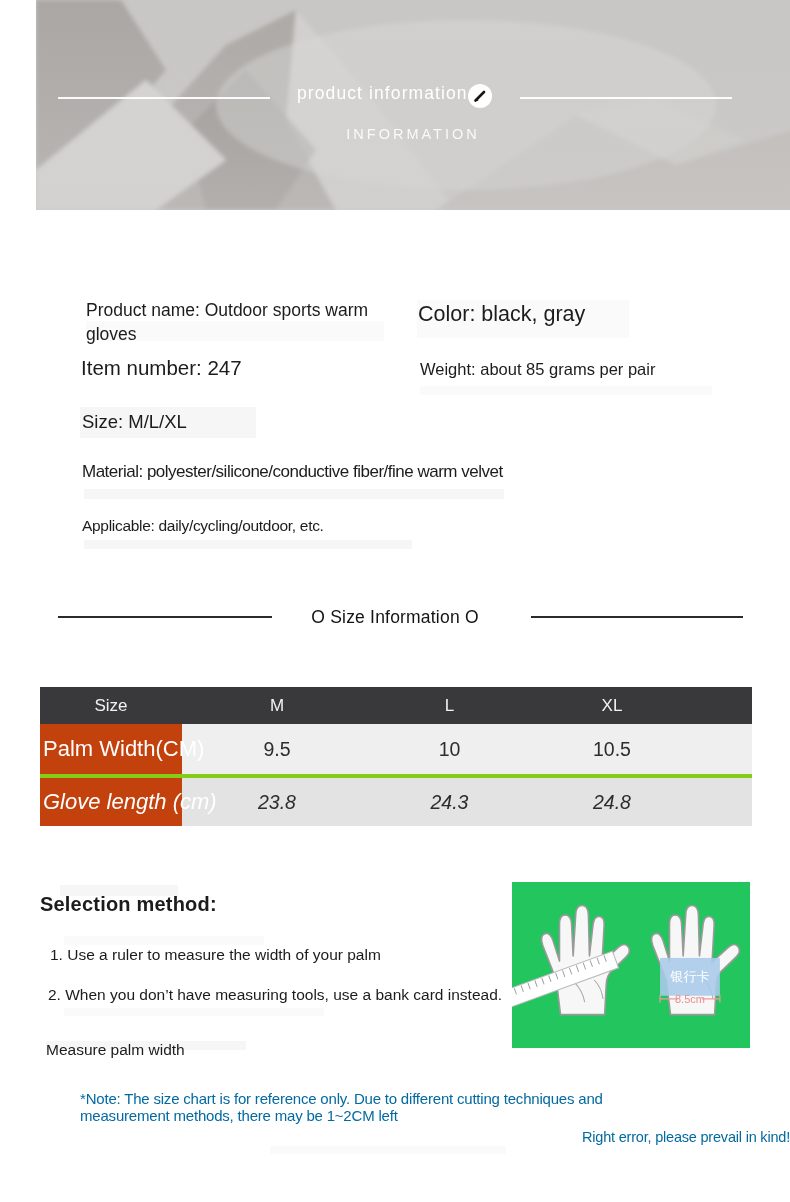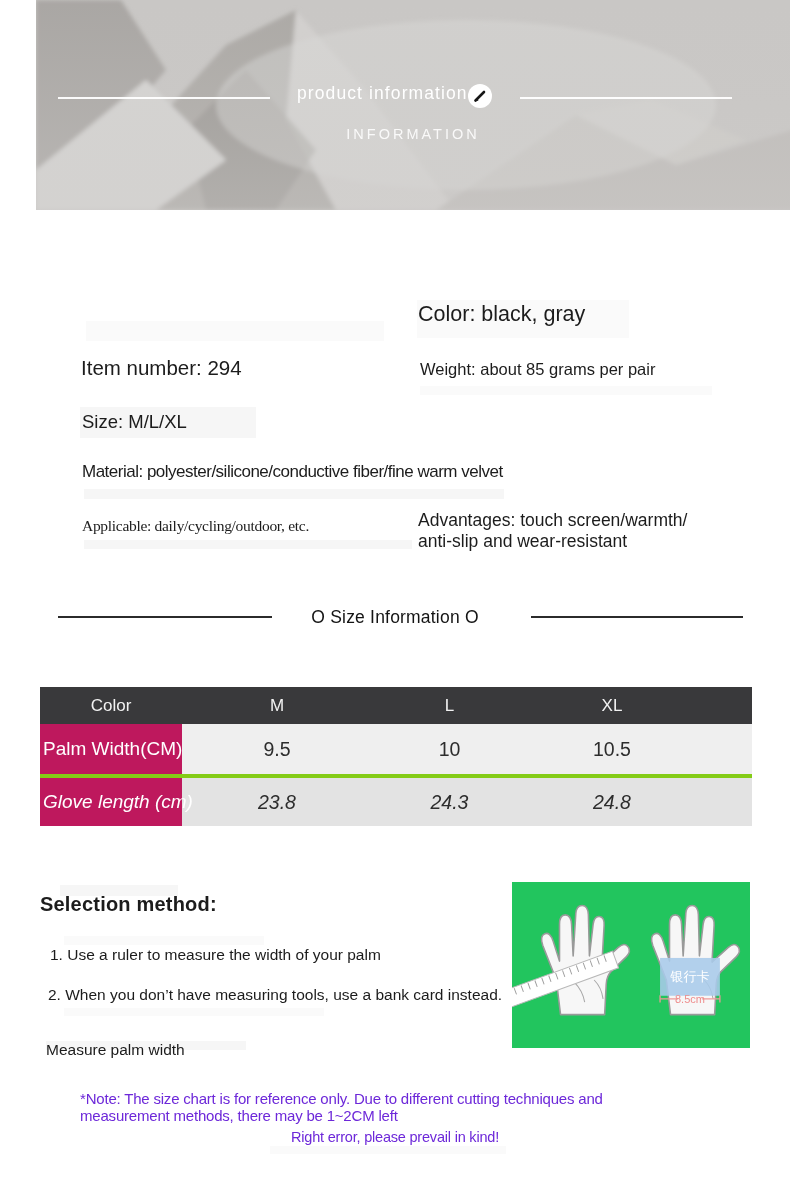--- a/index.html
+++ b/index.html
@@ -29,21 +29,21 @@
   .ghost.faint{background:rgba(0,0,0,.02);}
 
   
   .spec{position:absolute;white-space:nowrap;}
   .spec-product{left:86px;top:299px;width:285px;white-space:normal;font-size:17.5px;line-height:1.35;}
   .spec-color{left:418px;top:302px;font-size:21.5px;}
   .spec-item{left:81px;top:356px;font-size:20.5px;}
   .spec-weight{left:420px;top:360px;font-size:16.5px;}
   .spec-size{left:82px;top:411px;font-size:18.5px;}
   .spec-material{left:82px;top:462px;font-size:17px;letter-spacing:-0.5px;}
-  .spec-applicable{left:82px;top:517px;font-size:15.5px;letter-spacing:-0.3px;font-family:Liberation Serif, serif;}
+  .spec-applicable{left:82px;top:517px;font-size:15.5px;letter-spacing:-0.3px;}
   .spec-advantages{left:418px;top:510px;font-size:17.5px;line-height:1.2;white-space:normal;width:340px;}
 
   
   .divider-line{position:absolute;height:2px;background:#2b2b2b;}
   .section-title{
     position:absolute;left:0;right:0;top:607px;text-align:center;
     font-size:17.5px;color:#141414;letter-spacing:0.2px;
   }
 
   
@@ -56,21 +56,21 @@
   .size-table col.c2{width:155px;}
   .size-table col.c3{width:225px;}
   .size-table th,.size-table td{font-weight:normal;padding:0;text-align:center;}
   .size-table thead th{
     background:#39393b;color:#f2f2f2;font-size:17px;height:37px;
   }
   .size-table tbody tr.r1 td{background:#efefef;height:50px;}
   .size-table tbody tr.r2 td{background:#e3e3e3;height:48px;}
   .size-table tbody tr.r2 th,.size-table tbody tr.r2 td{border-top:4px solid #84cc16;font-style:italic;}
   .size-table tbody th.rowlabel{
-    background:#be185d;color:#ffffff;font-size:19px;text-align:left;
+    background:#c2410c;color:#ffffff;font-size:22px;text-align:left;
     padding-left:3px;white-space:nowrap;overflow:visible;
   }
   .size-table td{color:#2d2d2d;font-size:19.5px;}
   .size-table .xl{padding-right:55px;}
 
   
   .sel-heading{position:absolute;left:40px;top:893px;font-size:20px;font-weight:600;letter-spacing:0.2px;}
   .sel-item{position:absolute;font-size:15.5px;white-space:nowrap;z-index:2;}
   .sel-item.i1{left:50px;top:946px;}
   .sel-item.i2{left:48px;top:986px;}
@@ -80,24 +80,24 @@
   .hand-outline{fill:#f7f7f7;stroke:#9a9a9a;stroke-width:1.5;stroke-linejoin:round;}
   .crease{fill:none;stroke:#a8a8a8;stroke-width:1;}
   .ruler-body{fill:#ffffff;stroke:#b8b8b8;stroke-width:1;}
   .ruler-ticks{fill:none;stroke:#9c9c9c;stroke-width:0.9;}
   .bank-card{fill:#a9cbea;opacity:0.88;}
   .card-label{fill:#ffffff;font-size:12.5px;font-family:"Liberation Sans","DejaVu Sans",sans-serif;text-anchor:middle;}
   .measure{fill:none;stroke:#ef9a9a;stroke-width:1.2;}
   .measure-label{fill:#ee8d8d;font-size:10.5px;font-family:"Liberation Sans","DejaVu Sans",sans-serif;text-anchor:middle;}
 
   
-  .note-line{position:absolute;color:#6d28d9;font-size:15px;letter-spacing:-0.2px;white-space:nowrap;}
+  .note-line{position:absolute;color:#0369a1;font-size:15px;letter-spacing:-0.2px;white-space:nowrap;}
   .note-l1{left:80px;top:1090px;}
   .note-l2{left:80px;top:1107px;}
-  .note-l3{left:0;right:0;top:1129px;text-align:center;font-size:14.5px;}
+  .note-l3{left:0;right:0;top:1129px;text-align:right;font-size:14.5px;}
 </style>
 </head>
 <body>
 
 <div class="page">
 
   <div class="banner">
     <svg width="790" height="210" viewBox="0 0 790 210" preserveAspectRatio="none" aria-hidden="true">
       <defs>
         <linearGradient id="fog" x1="0" y1="0" x2="0" y2="1">
@@ -138,45 +138,42 @@
   <div class="ghost faint" style="left:417px;top:300px;width:212px;height:38px;"></div>
   <div class="ghost" style="left:84px;top:489px;width:420px;height:10px;"></div>
   <div class="ghost" style="left:84px;top:540px;width:328px;height:9px;"></div>
   <div class="ghost faint" style="left:420px;top:386px;width:292px;height:9px;"></div>
   <div class="ghost" style="left:60px;top:885px;width:118px;height:11px;"></div>
   <div class="ghost faint" style="left:64px;top:936px;width:200px;height:9px;"></div>
   <div class="ghost faint" style="left:64px;top:1008px;width:260px;height:8px;"></div>
   <div class="ghost" style="left:46px;top:1041px;width:200px;height:9px;"></div>
   <div class="ghost faint" style="left:270px;top:1146px;width:236px;height:8px;"></div>
 
+  <div class="spec spec-product">Product name: Outdoor sports warm gloves</div>
   <div class="spec spec-color">Color: black, gray</div>
-  <div class="spec spec-item">Item number: 294</div>
+  <div class="spec spec-item">Item number: 247</div>
   <div class="spec spec-weight">Weight: about 85 grams per pair</div>
   <div class="spec spec-size">Size: M/L/XL</div>
   <div class="spec spec-material">Material: polyester/silicone/conductive fiber/fine warm velvet</div>
   <div class="spec spec-applicable">Applicable: daily/cycling/outdoor, etc.</div>
-  <div class="spec spec-advantages">
-    <span>Advantages: touch screen/warmth/</span><br>
-    <span>anti-slip and wear-resistant</span>
-  </div>
 
   <div class="divider-line" style="left:58px;top:616px;width:214px;"></div>
   <div class="section-title">O Size Information O</div>
   <div class="divider-line" style="left:531px;top:616px;width:212px;"></div>
 
   <table class="size-table">
     <colgroup>
         <col class="c0">
         <col class="c1">
         <col class="c2">
         <col class="c3">
       </colgroup>
     <thead>
       <tr>
-        <th>Color</th>
+        <th>Size</th>
         <th>M</th>
         <th>L</th>
         <th class="xl">XL</th>
       </tr>
     </thead>
     <tbody>
       <tr class="r1">
         <th class="rowlabel">Palm Width(CM)</th>
         <td>9.5</td>
         <td>10</td>

